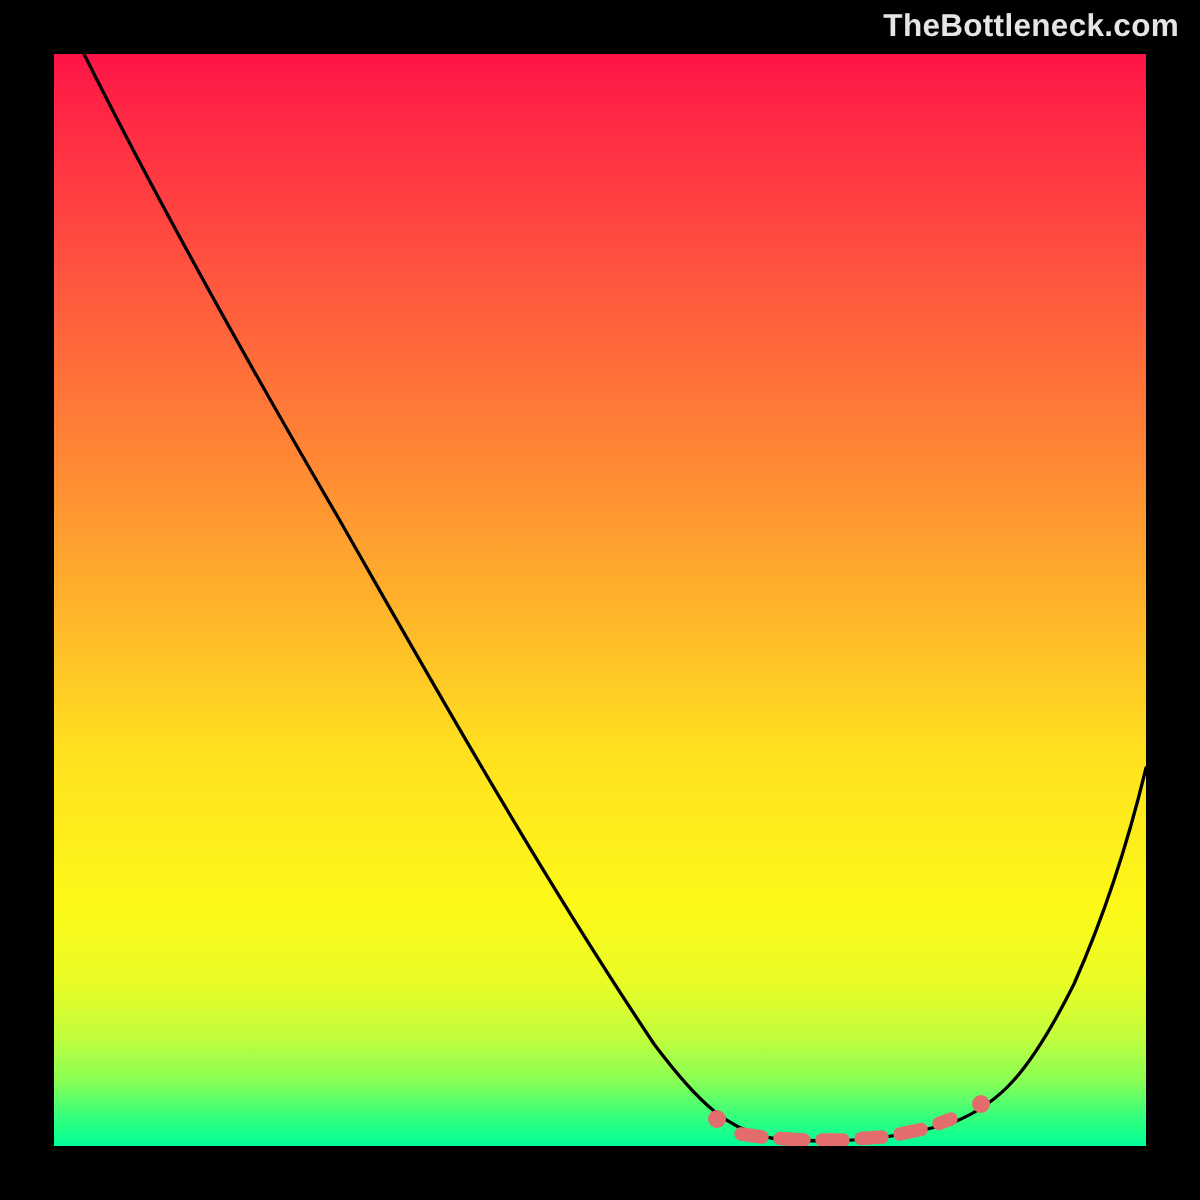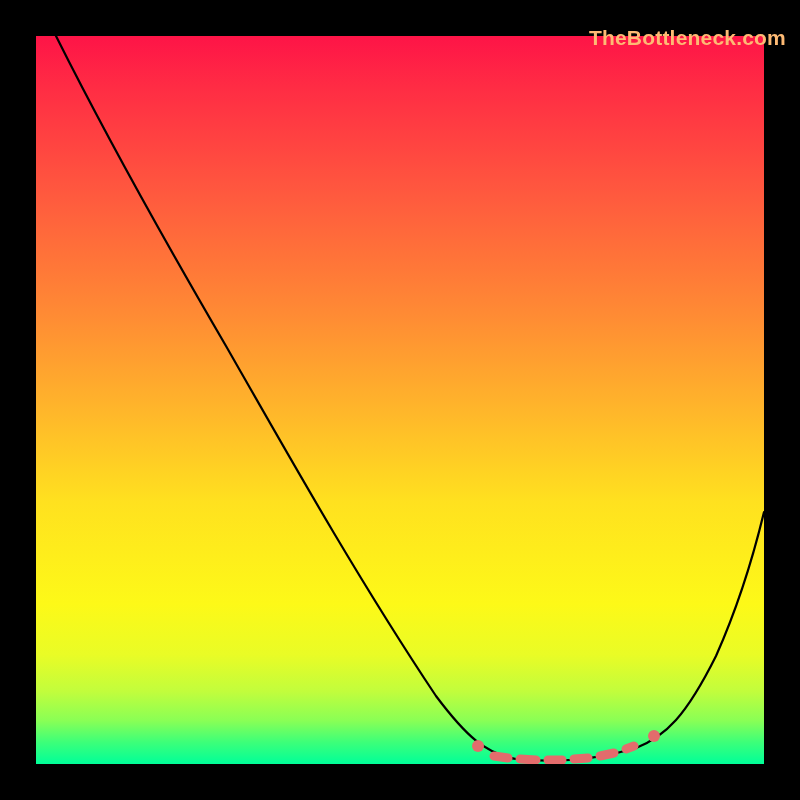--- a/index.html
+++ b/index.html
@@ -14,27 +14,26 @@
   .frame {
     position: relative;
     width: 800px;
     height: 800px;
     background: #000;
   }
   .watermark {
     position: absolute;
     top: 6px;
     right: 14px;
-    color: #fdba74;
+    color: #e5e5e5;
     font-size: 21px;
     font-weight: 600;
     letter-spacing: 0.2px;
     z-index: 10;
     user-select: none;
-    margin-top: 20px;
   }
   .plot-area {
     position: absolute;
     top: 36px;
     left: 36px;
     width: 728px;
     height: 728px;
     overflow: hidden;
   }
   .gradient-bg {

